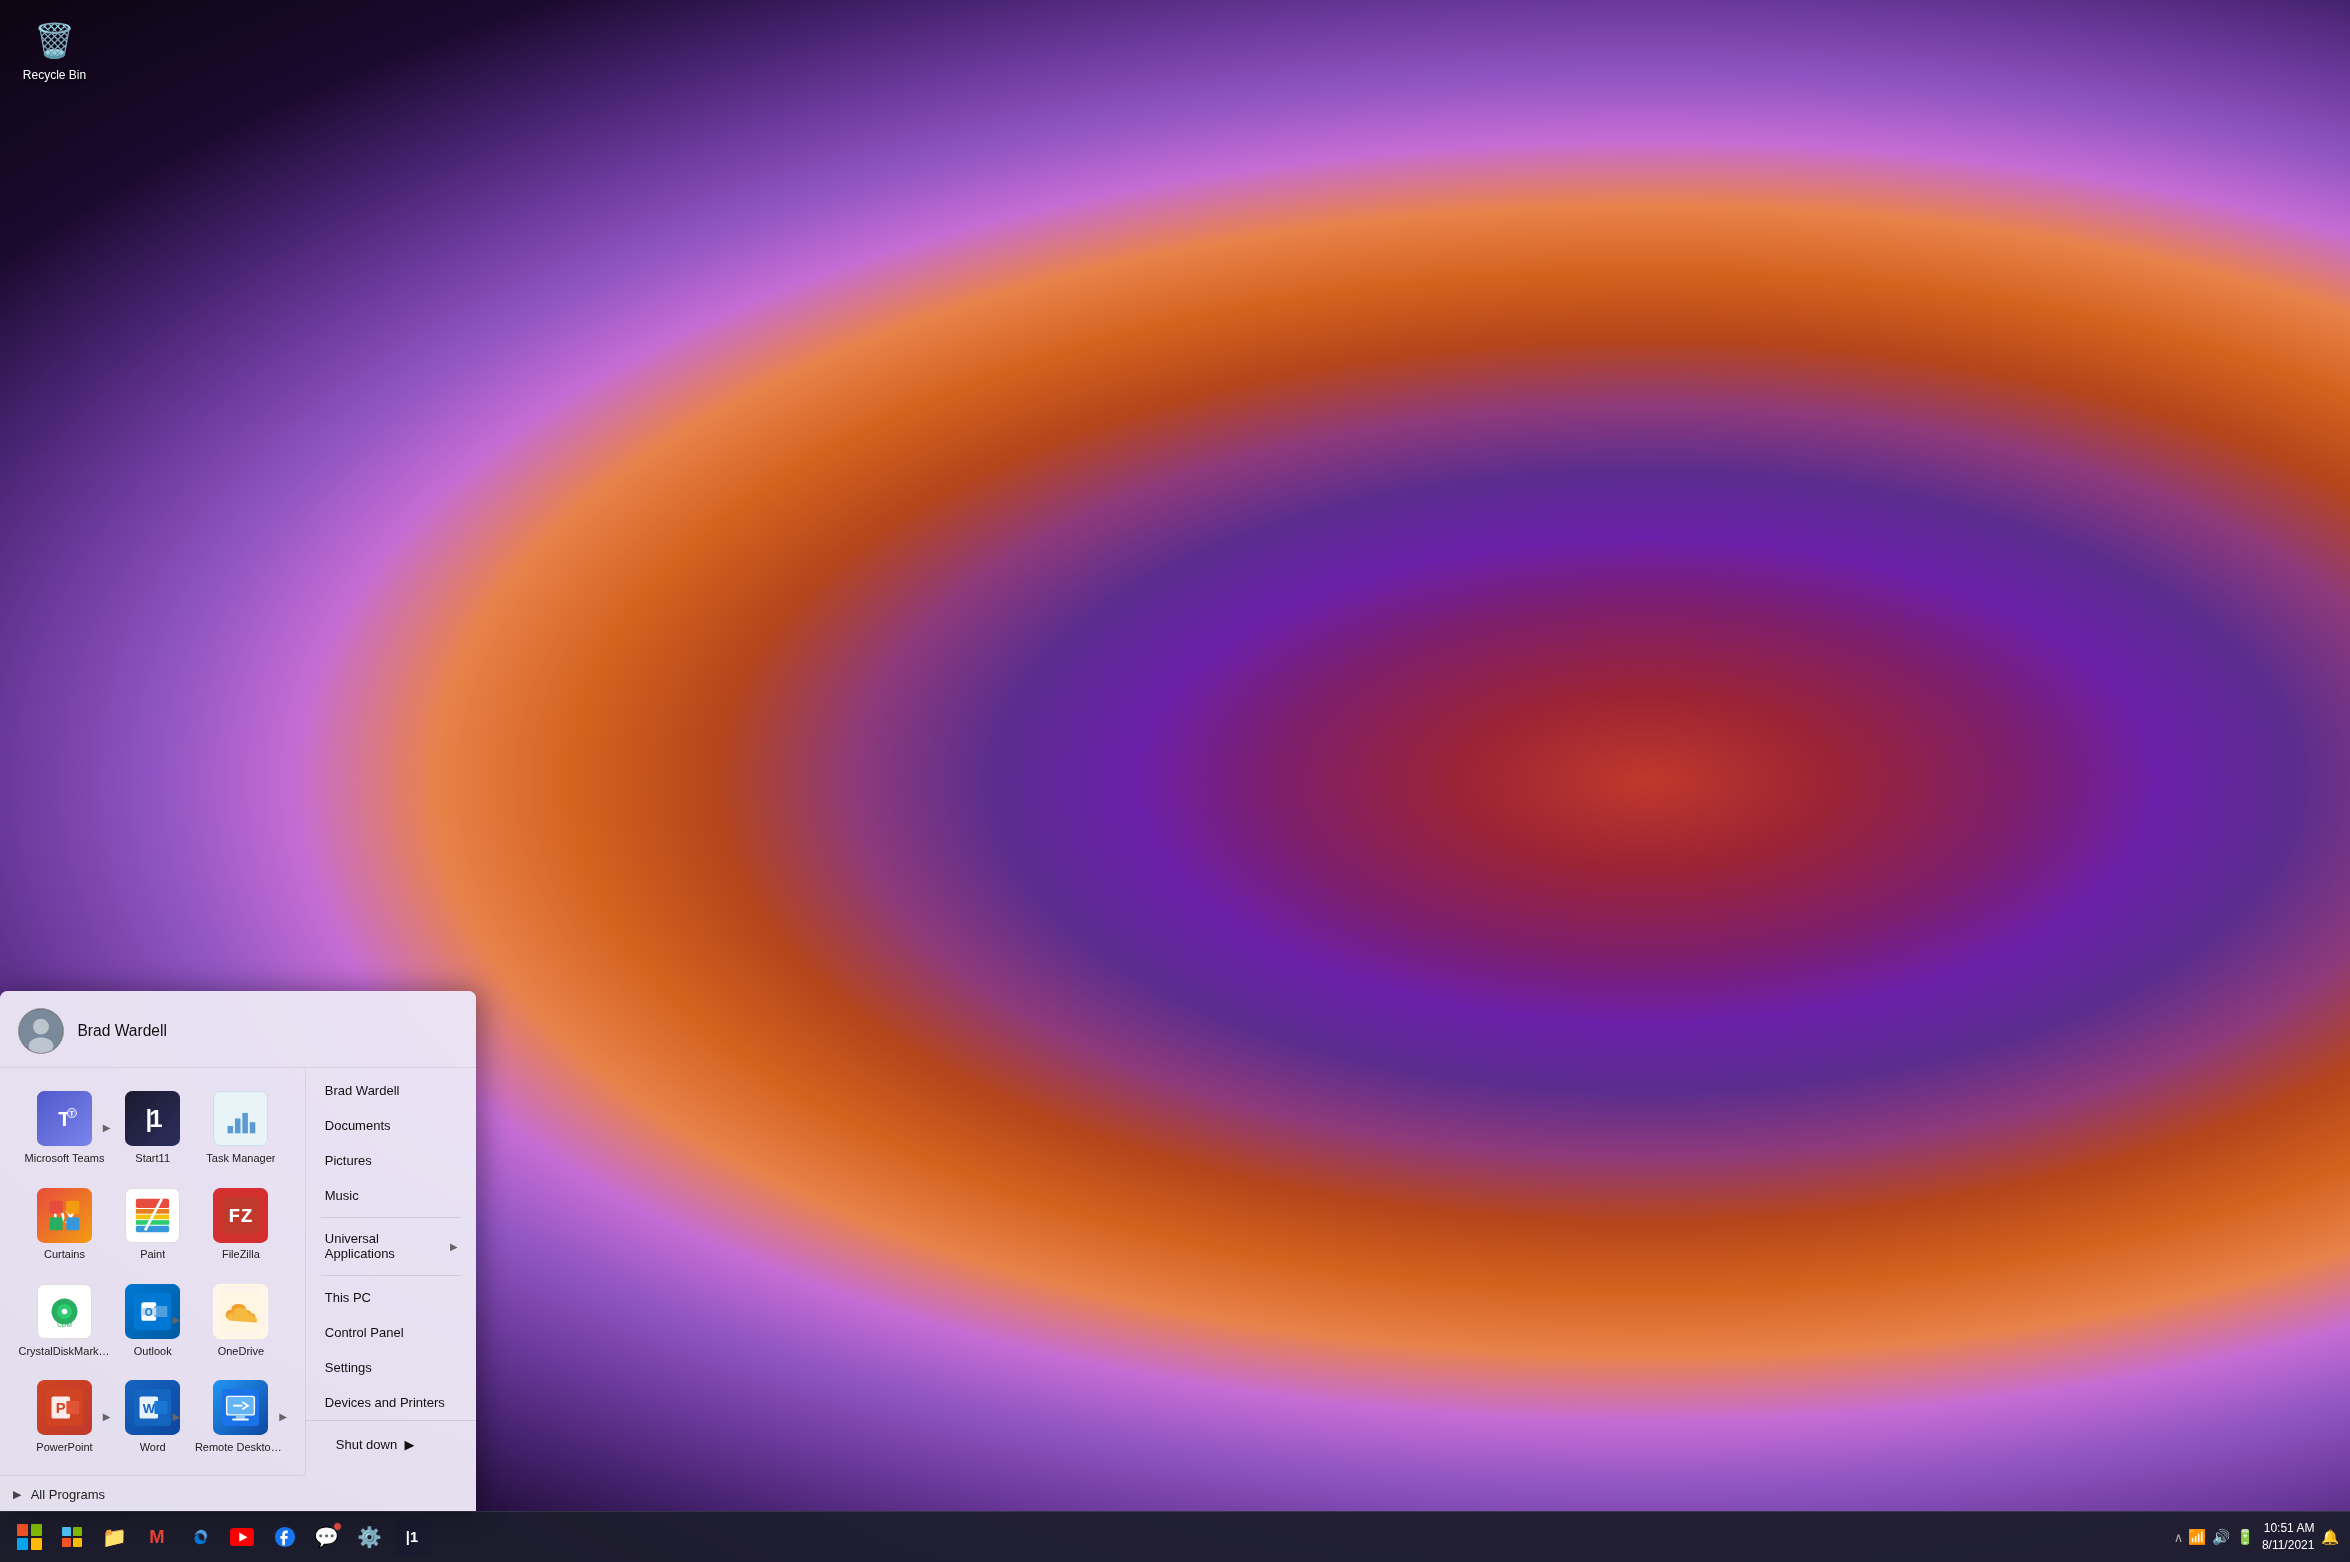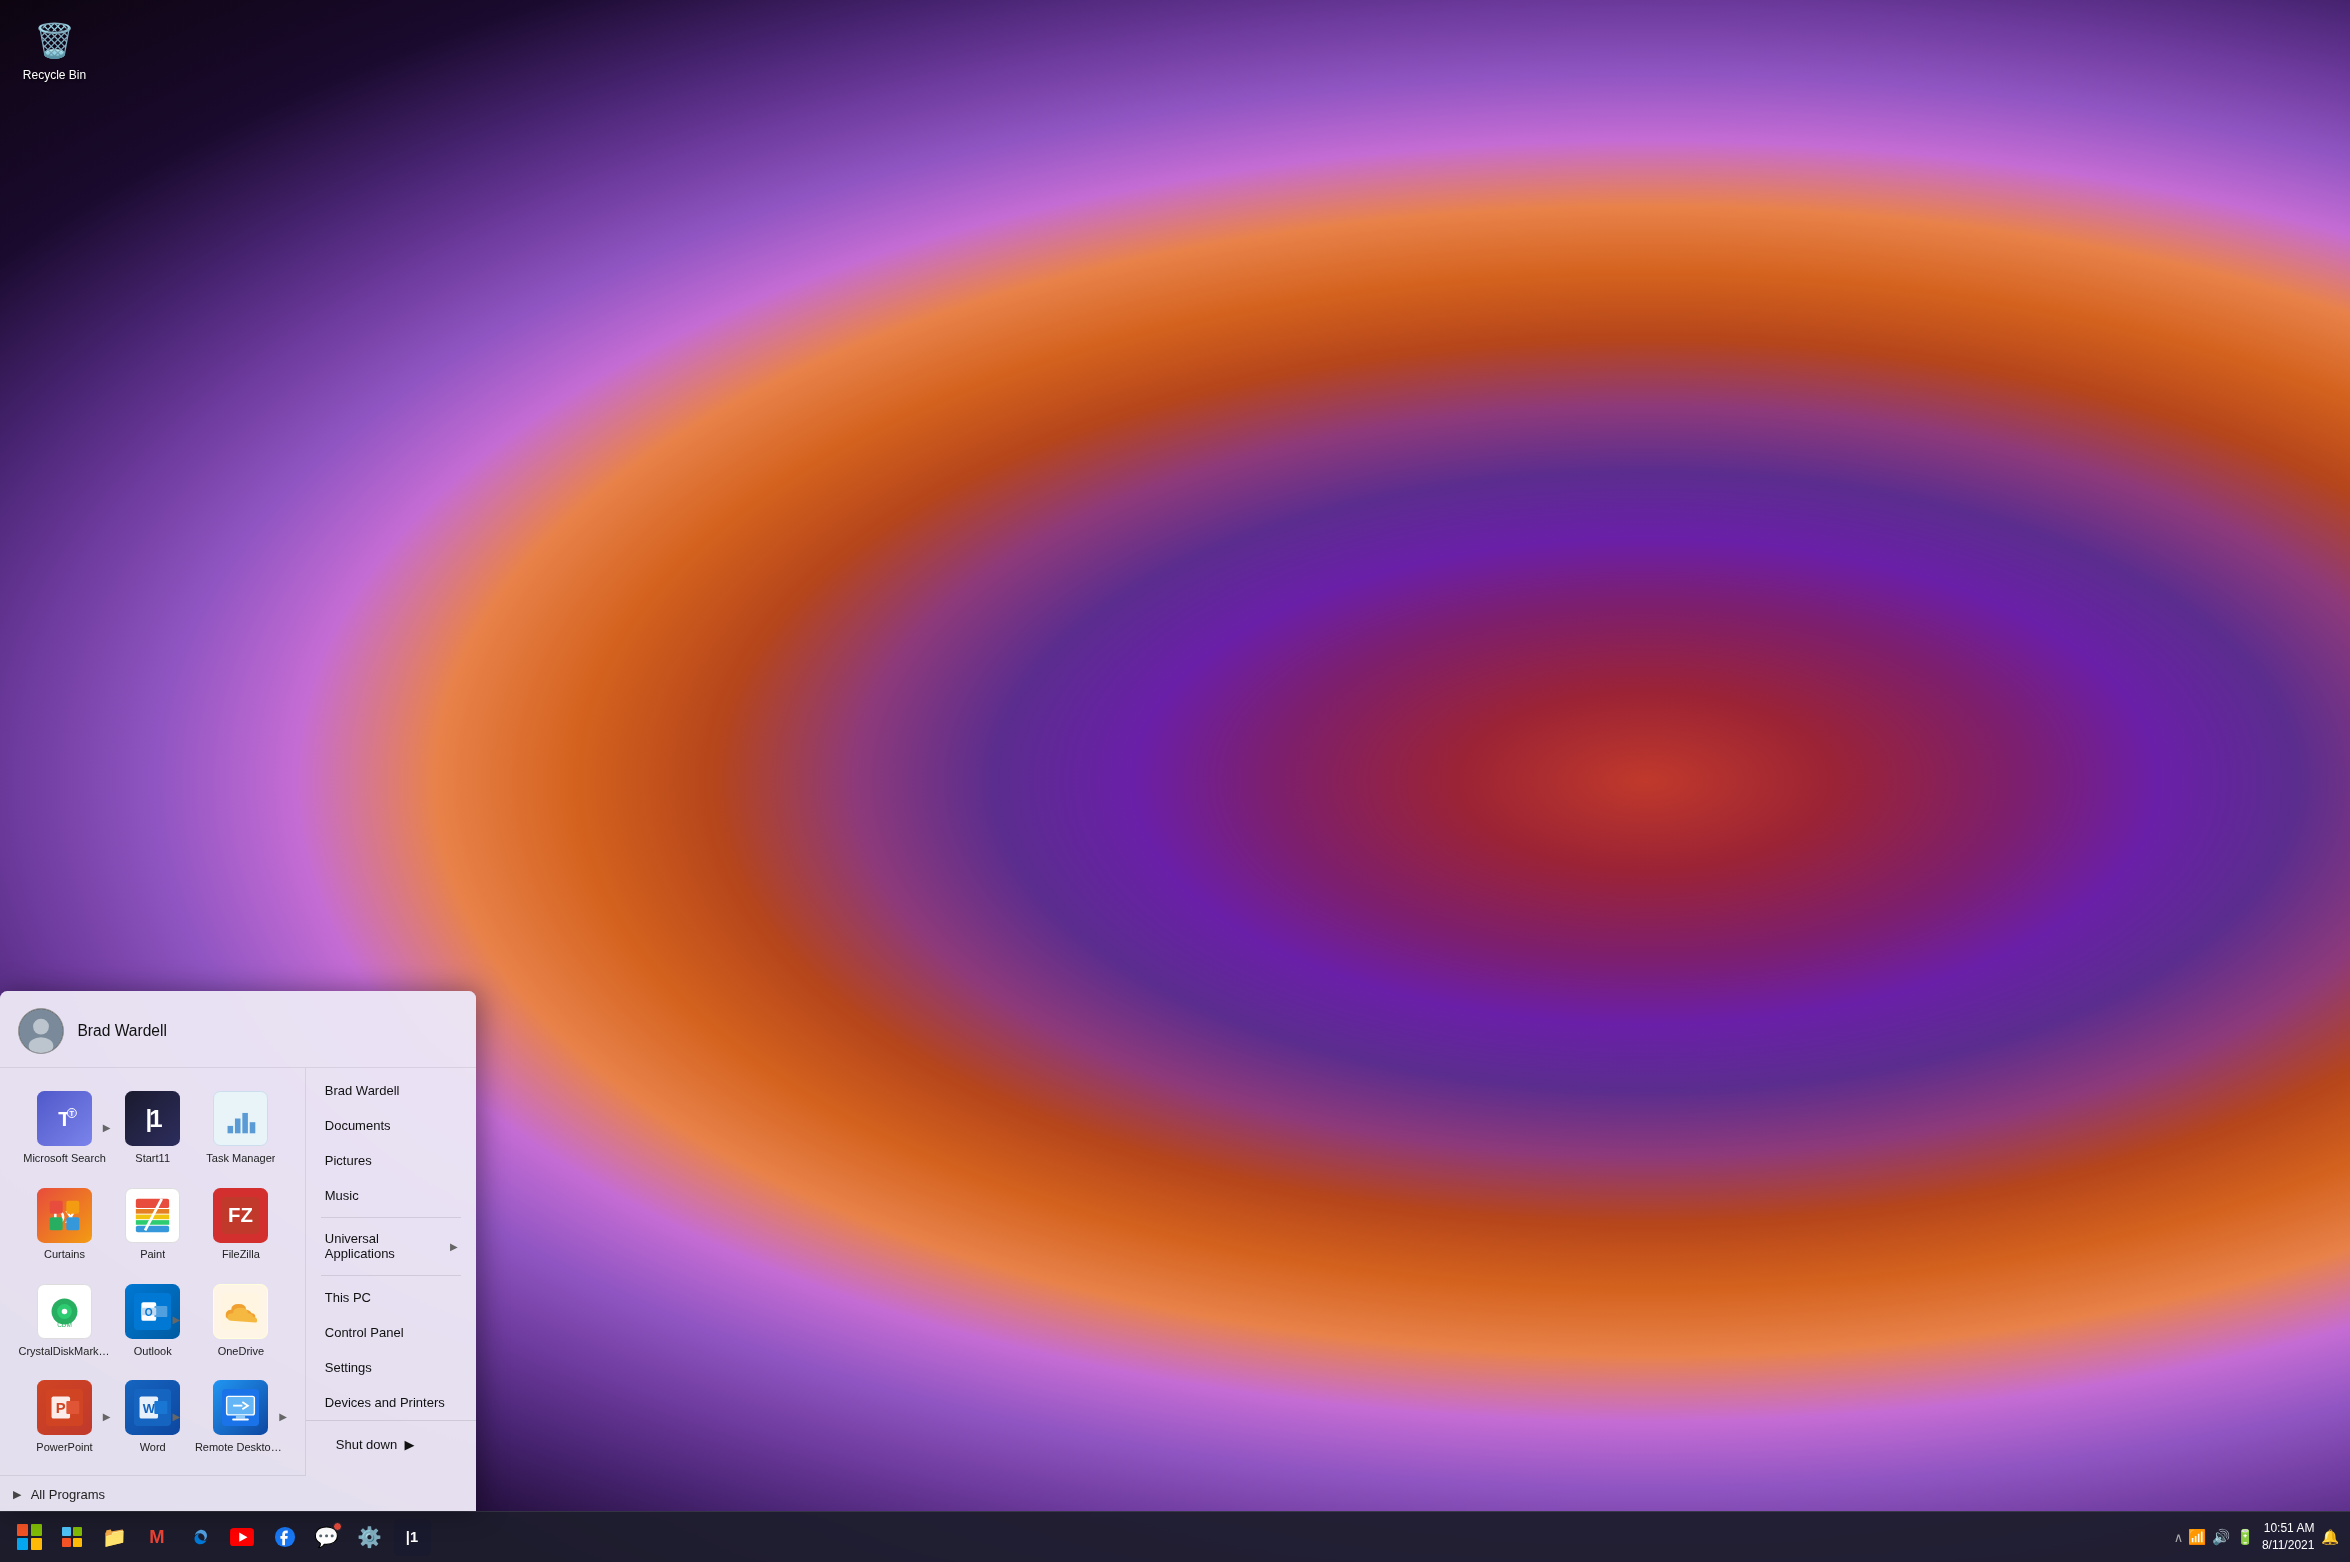--- a/index.html
+++ b/index.html
@@ -293,21 +293,21 @@
       cursor: pointer;
       font-size: 13px;
       color: #111;
       border-radius: 3.7px;
     }
 
     
     .teams-bg { background: linear-gradient(135deg, #5059c9, #7b83eb); }
     .start11-bg { background: linear-gradient(135deg, #1a1a2e, #2d2d5e); }
     .taskmanager-bg { background: #e8f4f8; border: 0.9px solid #cde; }
-    .filezilla-bg { background: #d32f2f; }
+    .filezilla-bg { background: #d32f2f; font-family: Liberation Mono, monospace; }
     .outlook-bg { background: linear-gradient(135deg, #0078d4, #005ba1); }
     .powerpoint-bg { background: linear-gradient(135deg, #d04423, #c0392b); }
     .word-bg { background: linear-gradient(135deg, #1565c0, #0d47a1); }
     .rdp-bg { background: linear-gradient(135deg, #2196f3, #0d47a1); }
 
     
     .win-logo {
       width: 29px;
       height: 29px;
       display: grid;
@@ -365,21 +365,21 @@
 
           <div class="app-item">
             <div class="app-icon teams-bg">
               <svg width="33" height="33" viewBox="0 0 36 36" xmlns="http://www.w3.org/2000/svg" style="font-size:32px">
                 <rect width="36" height="36" rx="6" fill="none"></rect>
                 <text x="18" y="26" text-anchor="middle" fill="white" font-size="22" font-weight="bold" font-family="Arial">T</text>
                 <circle cx="26" cy="12" r="5" fill="#7b83eb" stroke="white" stroke-width="1"></circle>
                 <text x="26" y="15.5" text-anchor="middle" fill="white" font-size="8" font-weight="bold">T</text>
               </svg>
             </div>
-            <span class="app-label">Microsoft Search</span>
+            <span class="app-label">Microsoft Teams</span>
             <span class="app-arrow">▶</span>
           </div>
 
           <div class="app-item">
             <div class="app-icon start11-bg">
               <span style="color:white; font-size:24px; font-weight:900; letter-spacing:-2.8px;">|1</span>
             </div>
             <span class="app-label">Start11</span>
           </div>
 

